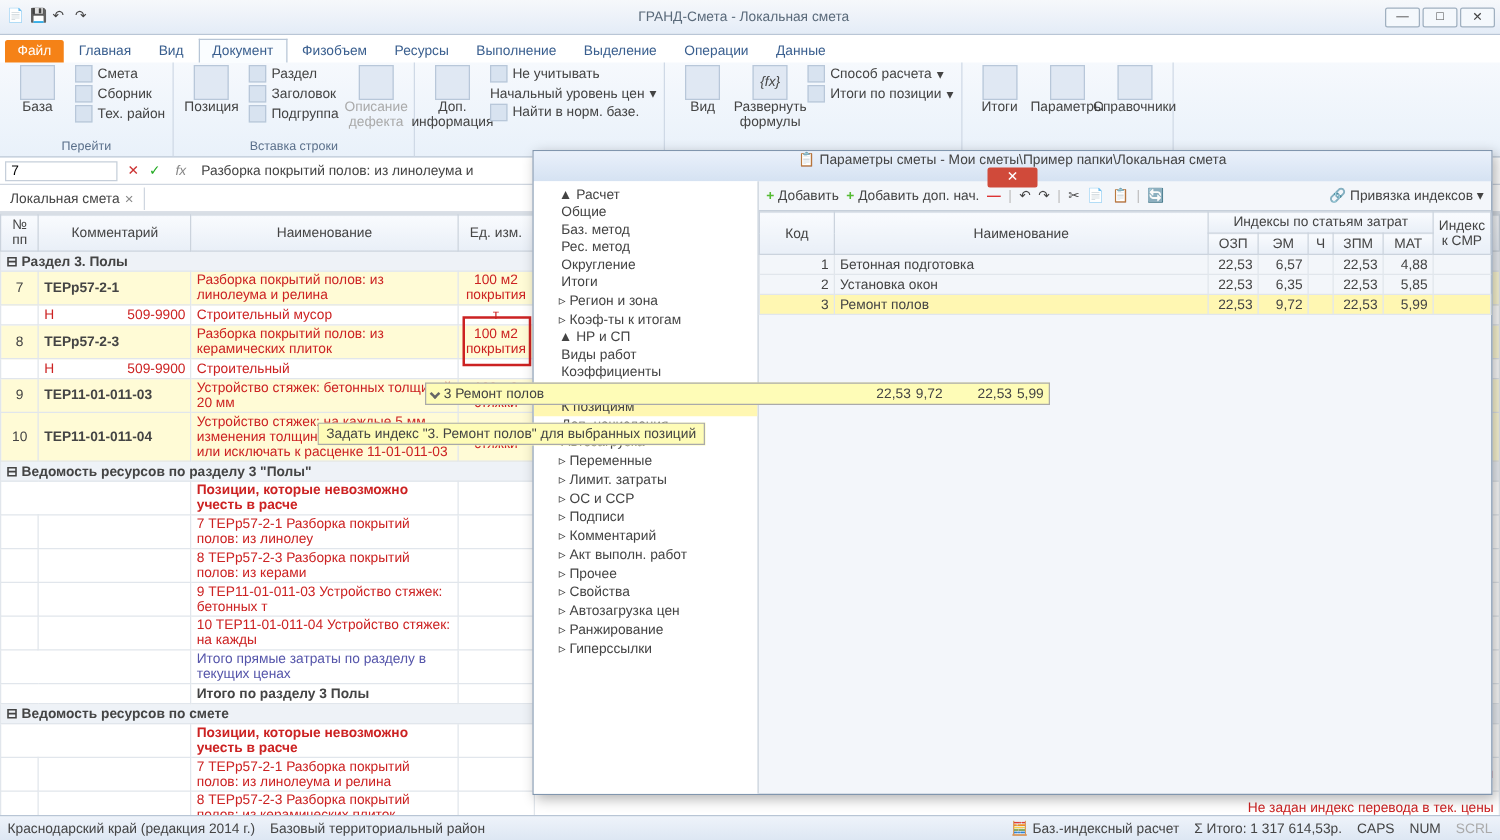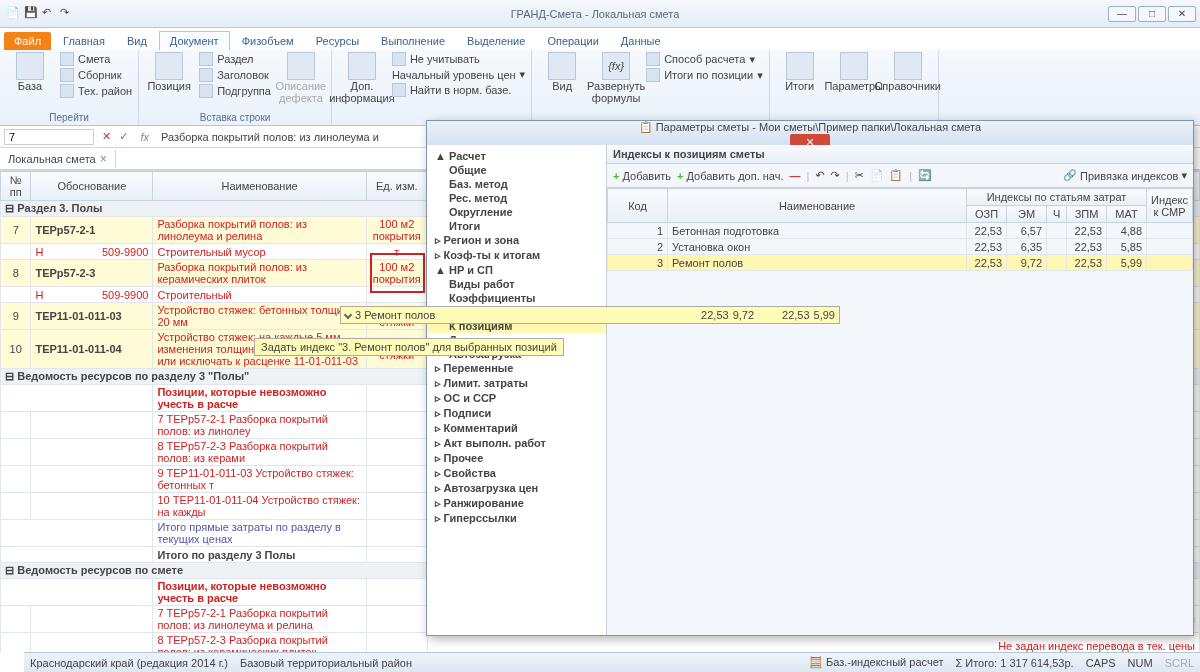--- a/index.html
+++ b/index.html
@@ -30,30 +30,30 @@
 .wtab .t { padding: 2px 8px; border-right:1px solid #cfd6e0; display:flex; align-items:center; gap:4px; }
 .wtab .cls { font-size:12px; color:#888; }
 .grid { overflow:auto; height: calc(672px - 28px - 22px - 76px - 22px - 22px - 20px); border-top:1px solid #cbd3dd; }
 table.main { border-collapse: collapse; width: 100%; }
 table.main th { background: linear-gradient(#f9fbfe,#e9eff7); border: 1px solid #cbd3dd; font-weight: normal; padding: 2px 4px; font-size:11px; color:#444; }
 table.main td { border: 1px solid #e1e6ec; padding: 1px 4px; font-size: 11px; height:16px; }
 tr.section td { background:#eef2f7; font-weight:bold; }
 tr.yellow td { background:#fffbd6; }
 tr.red td { color:#c22; }
 td.center { text-align:center; }
-.statusbar { position:absolute; bottom:0; left:0; right:0; height:20px; background:linear-gradient(#eef3fa,#dde7f3); border-top:1px solid #b8c5d5; display:flex; align-items:center; font-size:11px; padding:0 6px; gap:12px;margin-left:24px; }
+.statusbar { position:absolute; bottom:0; left:0; right:0; height:20px; background:linear-gradient(#eef3fa,#dde7f3); border-top:1px solid #b8c5d5; display:flex; align-items:center; font-size:11px; padding:0 6px; gap:12px; }
 .statusbar .spacer{flex:1;}
 
 .dialog { position:absolute; left:426px; top:120px; width:768px; height:516px; background:#f3f6fa; border:1px solid #8196ae; box-shadow:3px 3px 10px rgba(0,0,0,.3); display:flex; flex-direction:column;}
 .dlg-title { height:24px; background:linear-gradient(#eaf1fb,#d5e2f2); display:flex; align-items:center; padding:0 6px;flex-direction:column; }
 .dlg-title span { flex:1; }
 .dlg-close { width:40px; height:18px; background:#d04a3a; color:#fff; text-align:center; border-radius:2px; line-height:16px;}
 .dlg-body { flex:1; display:flex; }
 .tree { width:180px; border-right:1px solid #c6cfda; background:#fff; overflow:auto; padding:4px 0; font-size:11px; }
-.tree-item { padding:1px 4px 1px 8px; white-space:nowrap; cursor:default;font-weight:bold; }
+.tree-item { padding:1px 4px 1px 20px; white-space:nowrap; cursor:default; }
 .tree-item.sub { padding-left:22px; }
 .tree-item.sel { background:#fff7b2; }
 .dlg-right { flex:1; display:flex; flex-direction:column; }
 .dlg-hdr { background:linear-gradient(#f9fbfe,#e9eff7); border-bottom:1px solid #c6cfda; padding:3px 6px; font-weight:bold; }
 .dlg-tbar { height:24px; border-bottom:1px solid #c6cfda; display:flex; align-items:center; gap:6px; padding:0 6px; }
 .dlg-tbar .btn { display:flex; align-items:center; gap:3px; }
 .plus{color:#5b3;font-weight:bold;} .minus{color:#d33;font-weight:bold;}
 table.idx { border-collapse:collapse; width:100%; font-size:11px; }
 table.idx th { background:linear-gradient(#f9fbfe,#e9eff7); border:1px solid #cbd3dd; font-weight:normal; padding:2px 4px; }
 table.idx td { border:1px solid #e1e6ec; padding:1px 4px; height:16px; }
@@ -220,21 +220,21 @@
       <span class="cls">×</span>
   </div>
 </div>
 
 <div class="grid">
 <table class="main">
   <thead>
         <tr>
     <th style="width:30px">№
 пп</th>
-    <th style="width:120px">Обоснование</th>
+    <th style="width:120px">Комментарий</th>
     <th style="width:210px">Наименование</th>
     <th style="width:60px">Ед. изм.</th>
     <th style="width:760px"></th>
   </tr>
       </thead>
   <tbody id="grid-body">
         <tr class="section">
           <td colspan="5">⊟ Раздел 3. Полы</td>
         </tr>
         <tr class="yellow">
@@ -409,21 +409,20 @@
         <div class="tree-item">▹ Подписи</div>
         <div class="tree-item">▹ Комментарий</div>
         <div class="tree-item">▹ Акт выполн. работ</div>
         <div class="tree-item">▹ Прочее</div>
         <div class="tree-item">▹ Свойства</div>
         <div class="tree-item">▹ Автозагрузка цен</div>
         <div class="tree-item">▹ Ранжирование</div>
         <div class="tree-item">▹ Гиперссылки</div>
       </div>
     <div class="dlg-right">
-      <div class="dlg-hdr">Индексы к позициям сметы</div>
       <div class="dlg-tbar">
         <div class="btn">
             <span class="plus">+</span>
             <span>Добавить</span>
           </div>
         <div class="btn">
             <span class="plus">+</span>
             <span>Добавить доп. нач.</span>
           </div>
         <div class="btn">

